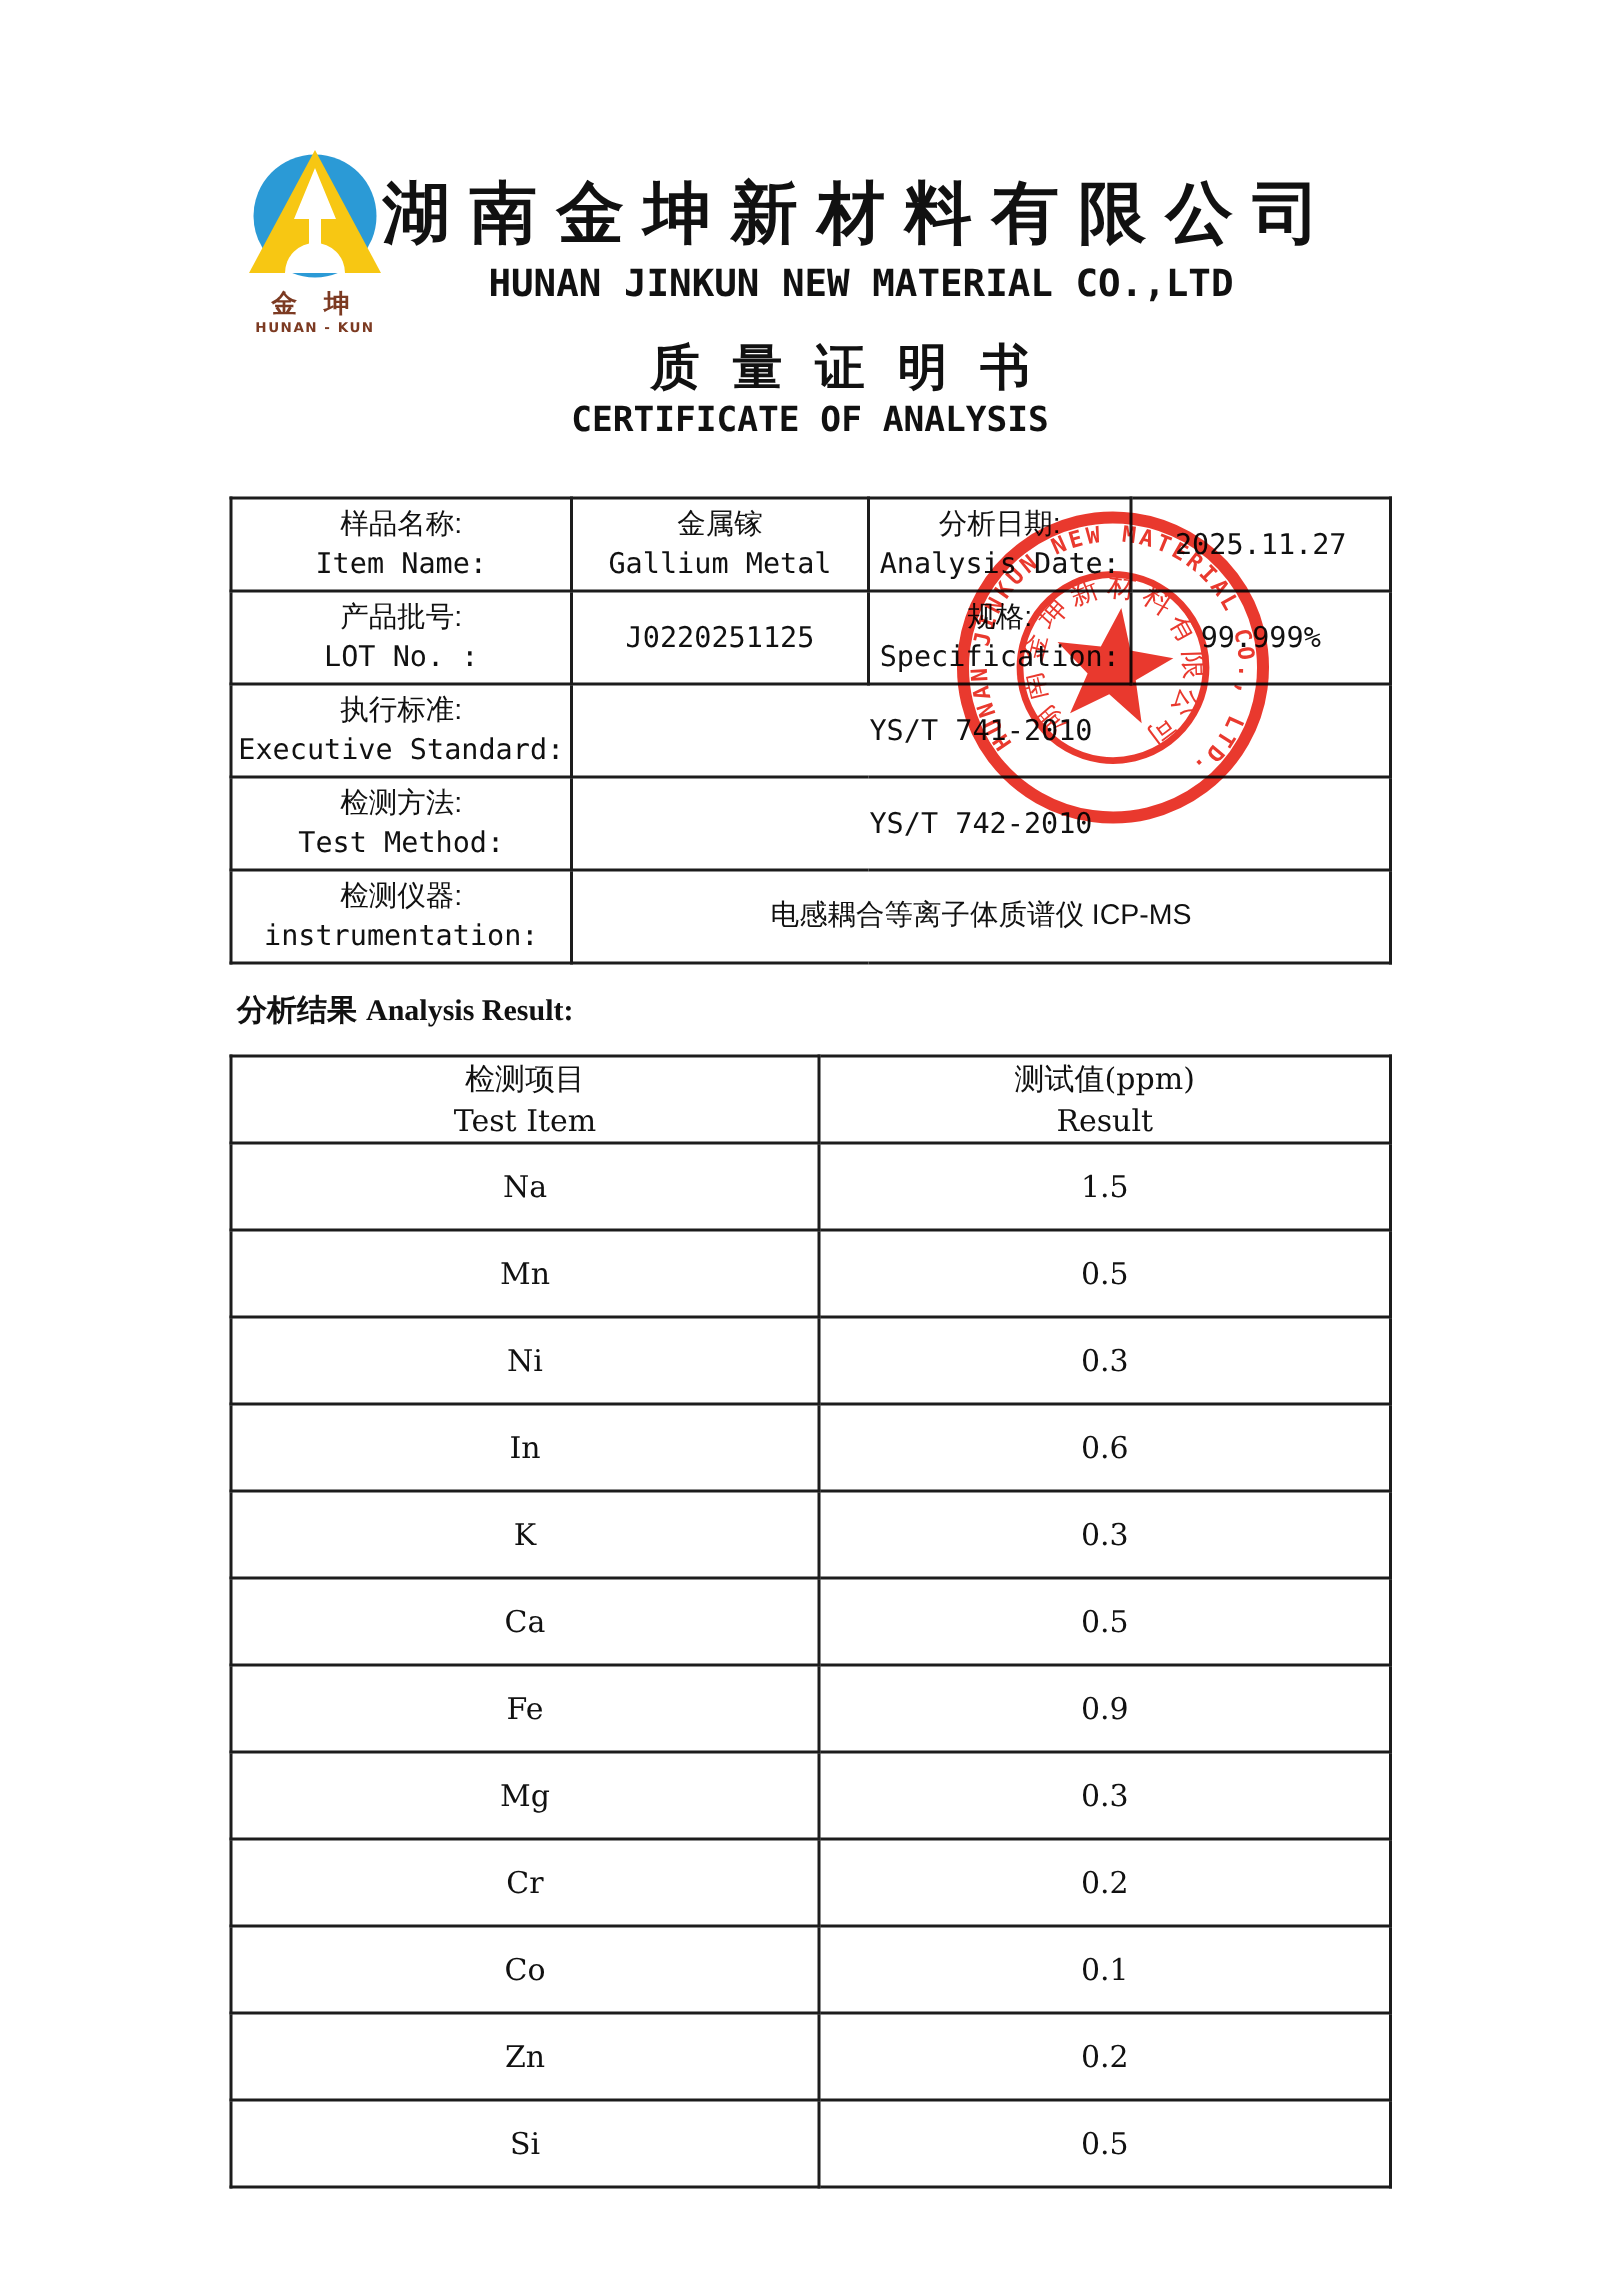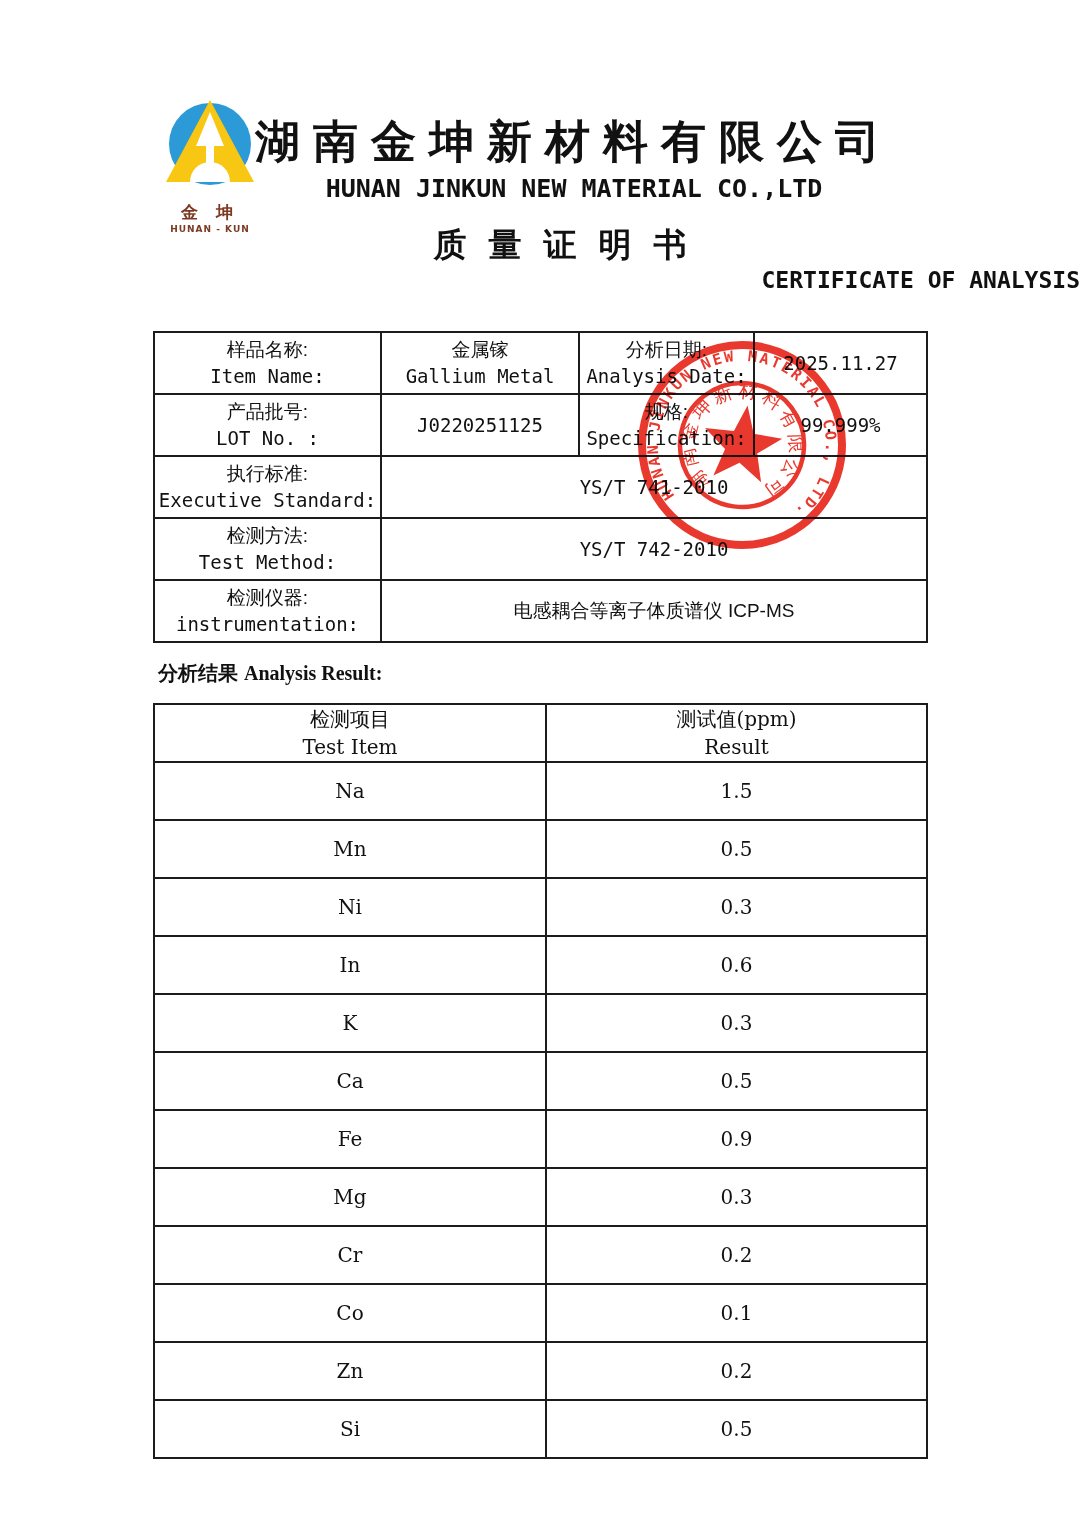--- a/index.html
+++ b/index.html
@@ -4,37 +4,37 @@
 <style>
   * { margin:0; padding:0; box-sizing:border-box; }
   html,body { background:#ffffff; }
   .page {
     position:relative; width:1080px; height:1527px; background:#fff;
     font-family:"DejaVu Sans", "Liberation Sans", sans-serif; color:#111;
     overflow:hidden;
   }
   
   .logo { position:absolute; left:150px; top:100px; width:120px; text-align:center; }
-  .logo-cn { font-size:17px; font-weight:bold; color:#7c3a22; letter-spacing:6px; margin-top:11px; }
+  .logo-cn { font-size:17px; font-weight:bold; color:#7c3a22; letter-spacing:6px; margin-top:1px; }
   .logo-en { font-size:9px; font-weight:bold; color:#7c3a22; letter-spacing:1px; }
   .company-cn {
     position:absolute; left:64px; top:112px; width:1020px; text-align:center;
     font-size:45px; font-weight:bold; letter-spacing:13px; white-space:nowrap;
   }
   .company-en {
     position:absolute; left:64px; top:174px; width:1020px; text-align:center;
     font-family:"DejaVu Sans Mono","Liberation Mono",monospace;
     font-size:25px; font-weight:bold; white-space:nowrap;
   }
   .title-cn {
     position:absolute; left:30px; top:223px; width:1060px; text-align:center;
     font-size:33px; font-weight:bold; letter-spacing:22px; text-indent:22px; white-space:nowrap;
   }
   .title-en {
-    position:absolute; left:0; top:267px; width:1080px; text-align:right;
+    position:absolute; left:0; top:267px; width:1080px; text-align:center;
     font-family:"DejaVu Sans Mono","Liberation Mono",monospace;
     font-size:23px; font-weight:bold; white-space:nowrap;
   }
   
   table { border-collapse:collapse; table-layout:fixed; }
   td { border:2px solid #1c1c1c; text-align:center; vertical-align:middle; padding:0; }
   .info-table { position:absolute; left:153px; top:331px; width:773px; }
   .info-table td { height:62px; font-size:19px; line-height:26px; }
   .en { font-family:"DejaVu Sans Mono","Liberation Mono",monospace; }
   .cn { font-family:Liberation Sans, sans-serif; }

